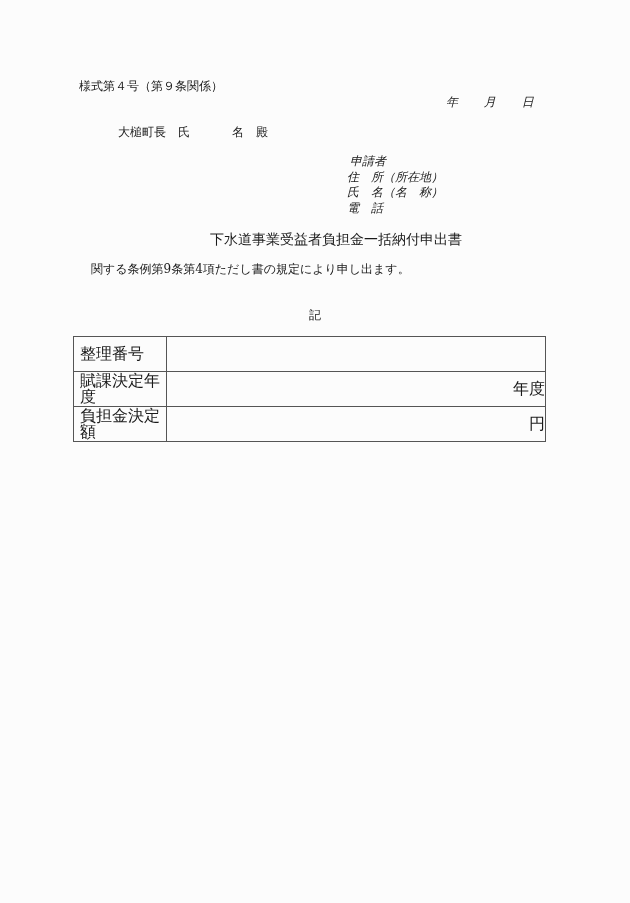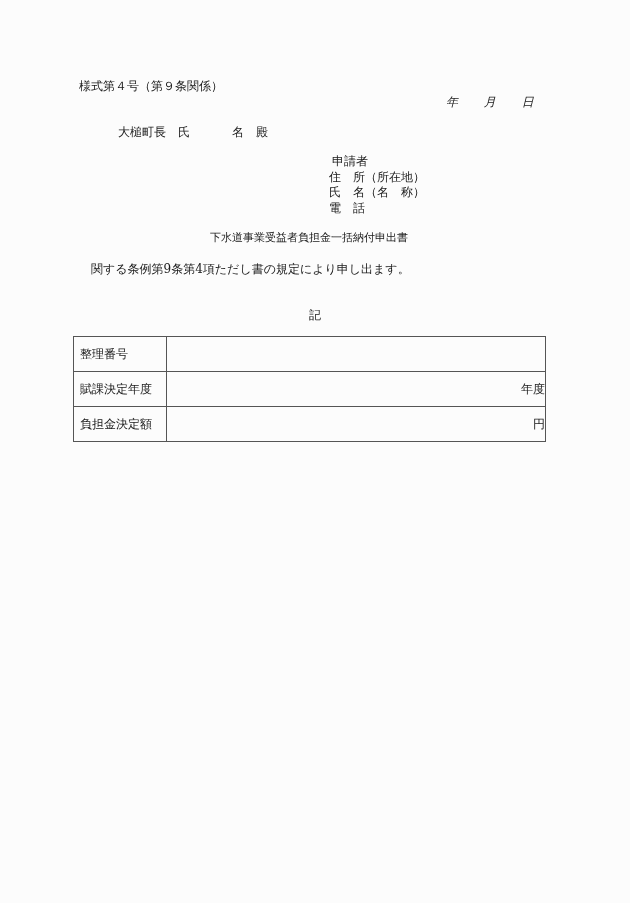--- a/index.html
+++ b/index.html
@@ -24,39 +24,39 @@
     #date-line { left: 446px; top: 96px; font-style: italic; }
     #date-line span { display: inline-block; }
     #date-year { margin-right: 22px; }
     #date-month { margin-right: 22px; }
 
     #addressee { left: 118px; top: 126px; }
     #addressee .sp1 { display: inline-block; width: 12px; }
     #addressee .sp2 { display: inline-block; width: 42px; }
     #addressee .sp3 { display: inline-block; width: 12px; }
 
-    #applicant-block { left: 329px; top: 155px; }
+    #applicant-block { left: 347px; top: 155px; font-style: italic; }
     #applicant-block div { height: 15.5px; }
     #applicant-label { padding-left: 3px; }
 
-    #doc-title { left: 210px; top: 232px; font-size: 11px; }
+    #doc-title { left: 210px; top: 232px; font-size: 14px; }
 
     #body-text { left: 79px; top: 262px; width: 480px; white-space: normal; line-height: 15px; }
     #body-text .l1 { padding-left: 12px; display: block; white-space: nowrap; }
     #body-text .l2 { display: block; padding-left: 12px; white-space: nowrap; }
 
     #ki-label { left: 309px; top: 309px; }
 
     #detail-table {
       position: absolute;
       left: 73px;
       top: 336px;
       width: 473px;
       border-collapse: collapse;
-      font-size: 12px;
+      font-size: 16px;
     }
     #detail-table td {
       border: 1.3px solid #555;
       padding: 0;
       vertical-align: middle;
     }
     #detail-table td.lbl {
       width: 86px;
       padding-left: 6px;
     }

